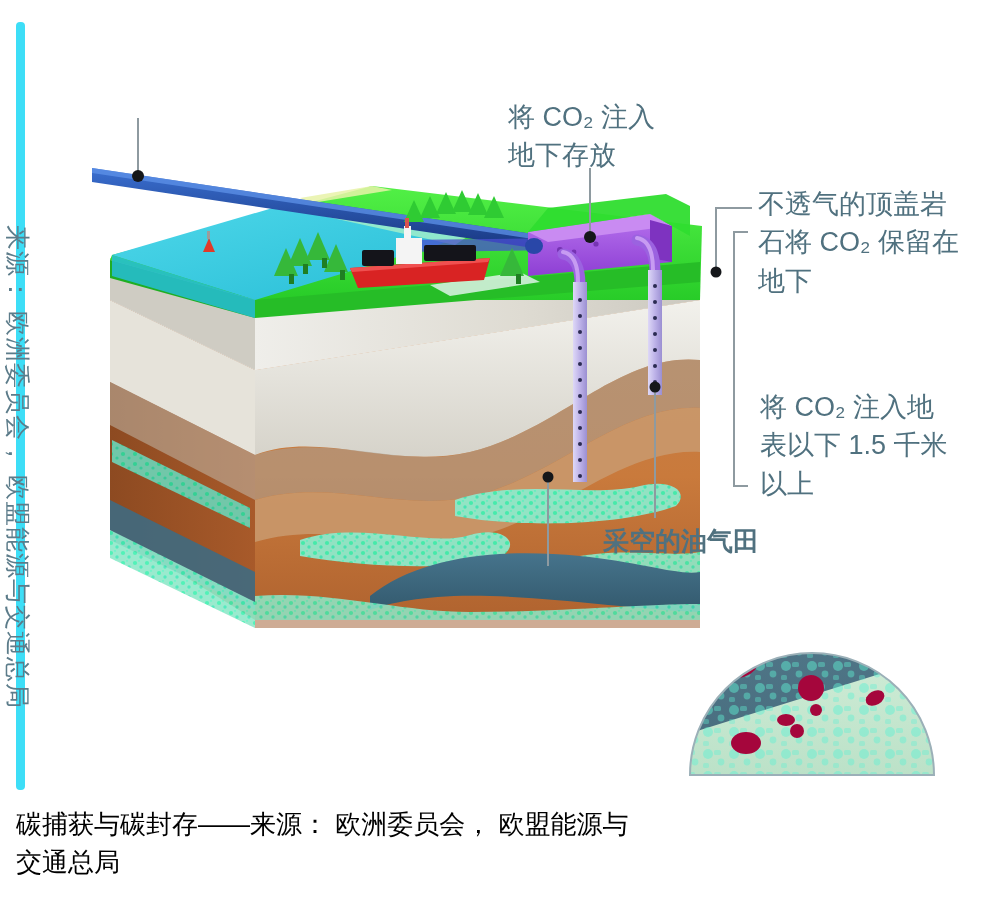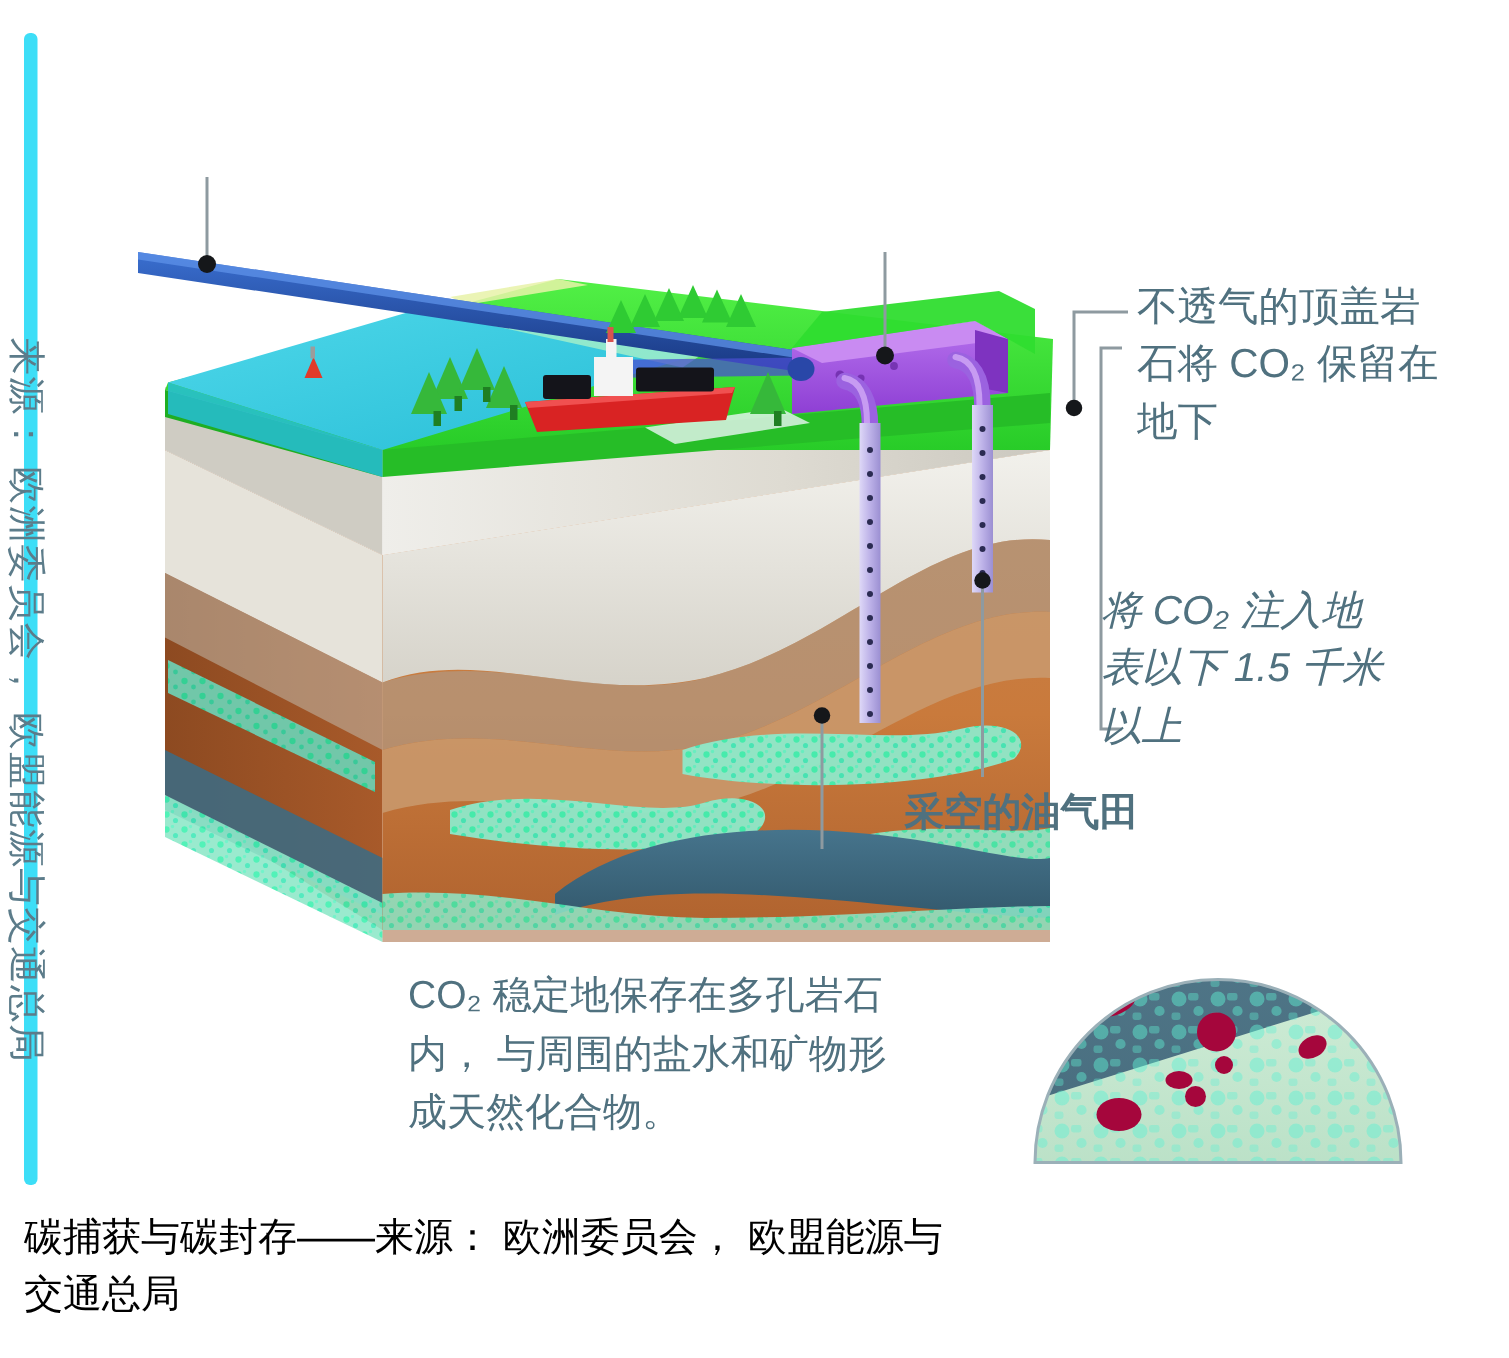--- a/index.html
+++ b/index.html
@@ -48,21 +48,21 @@
     position: absolute;
     color: #50717f;
     font-size: 27px;
     line-height: 1.42;
     white-space: pre-line;
   }
 
   #callout-pipeline   { left: 100px; top: 28px;  width: 380px; }
   #callout-inject     { left: 508px; top: 98px;  width: 240px; }
   #callout-caprock    { left: 758px; top: 185px; width: 240px; }
-  #callout-depth      { left: 734px; top: 388px; width: 240px; font-style: italic; }
+  #callout-depth      { left: 760px; top: 388px; width: 240px; }
   #callout-oilfield   { left: 603px; top: 523px; width: 300px; font-size: 26px; font-weight: bold;}
   #callout-aquifer    { left: 455px; top: 570px; width: 260px; font-size: 26px;}
   #callout-porous     { left: 272px; top: 644px; width: 400px; font-size: 26px; line-height:1.5;}
 
   
   .caption {
     position: absolute;
     left: 16px;
     top: 806px;
     width: 950px;
@@ -377,32 +377,31 @@
           <circle cx="797" cy="731" r="7"></circle>
           <ellipse cx="875" cy="698" rx="10" ry="7" transform="rotate(-30 875 698)"></ellipse>
           <ellipse cx="746" cy="743" rx="15" ry="11"></ellipse>
         </g>
       </g>
       <path d="M690 775 A122 122 0 0 1 934 775 Z" fill="none" stroke="#9bb0b8" stroke-width="2"></path>
     </g>
   </svg>
 
 
+  <div class="callout" id="callout-inject">将 CO₂ 注入
+地下存放</div>
 
   <div class="callout" id="callout-caprock">不透气的顶盖岩
 石将 CO₂ 保留在
 地下</div>
 
   <div class="callout" id="callout-depth">将 CO₂ 注入地
 表以下 1.5 千米
 以上</div>
 
   <div class="callout" id="callout-oilfield">采空的油气田</div>
 
 
-  <div class="callout" id="callout-porous">CO₂ 稳定地保存在多孔岩石
-内， 与周围的盐水和矿物形
-成天然化合物。</div>
 
   <div class="caption">碳捕获与碳封存——来源： 欧洲委员会， 欧盟能源与
 交通总局</div>
 
 </div>
 
 </body></html>

